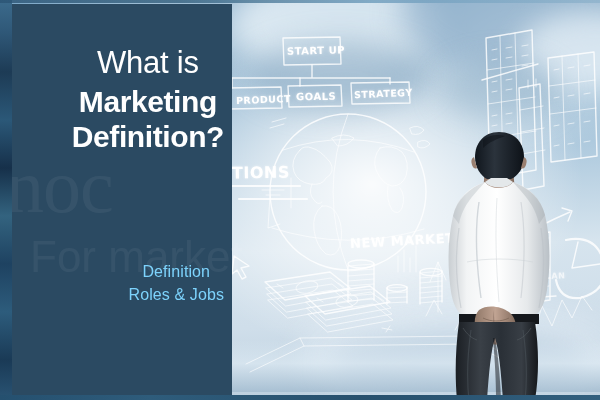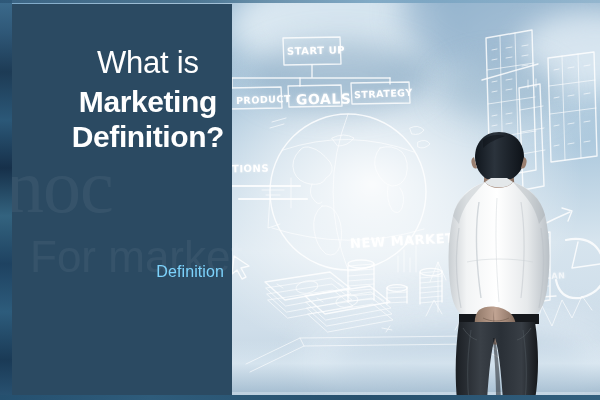--- a/index.html
+++ b/index.html
@@ -74,23 +74,23 @@
     color: #ffffff;
     font-family: "DejaVu Sans", sans-serif;
     font-weight: bold;
     letter-spacing: 0.5px;
     text-shadow: 0 0 3px rgba(255,255,255,0.55);
     white-space: nowrap;
     pointer-events: none;
   }
   .lbl-startup  { left: 287px; top: 45px;  font-size: 10px; transform: rotate(-1.5deg); }
   .lbl-product  { left: 236px; top: 94px;  font-size: 9.5px; transform: rotate(-2deg); }
-  .lbl-goals    { left: 296px; top: 91px;  font-size: 14px; transform: rotate(-1deg); }
+  .lbl-goals    { left: 296px; top: 91px;  font-size: 10px; transform: rotate(-1deg); }
   .lbl-strategy { left: 354px; top: 88px;  font-size: 9.5px; transform: rotate(-2.5deg); }
-  .lbl-tions    { left: 232px; top: 163px; font-size: 10px; transform: rotate(-1deg); }
+  .lbl-tions    { left: 232px; top: 163px; font-size: 16px; transform: rotate(-1deg); }
   .lbl-newmkt   { left: 350px; top: 233px; font-size: 13px; transform: rotate(-3deg); }
   .lbl-essplan  { left: 518px; top: 272px; font-size: 8px;  opacity: 0.72; transform: rotate(-2deg); }
 
   
   .man { position: absolute; left: 435px; top: 132px; width: 130px; height: 268px; }
   .man svg { display: block; }
 
   
   .watermark {
     position: absolute;
@@ -416,20 +416,21 @@
     </div>
 
     <div class="panel-inner">
       <div class="title-block">
         <div class="t-line1">What is</div>
         <div class="t-line2">Marketing</div>
         <div class="t-line3">Definition?</div>
       </div>
       <div class="sub-block">
         <div class="s-line">Definition</div>
+        <div class="s-line">Roles &amp; Jobs</div>
       </div>
     </div>
   </div>
 
   <div class="edge-left"></div>
   <div class="edge-top"></div>
   <div class="edge-bottom"></div>
 
 </div>
 

